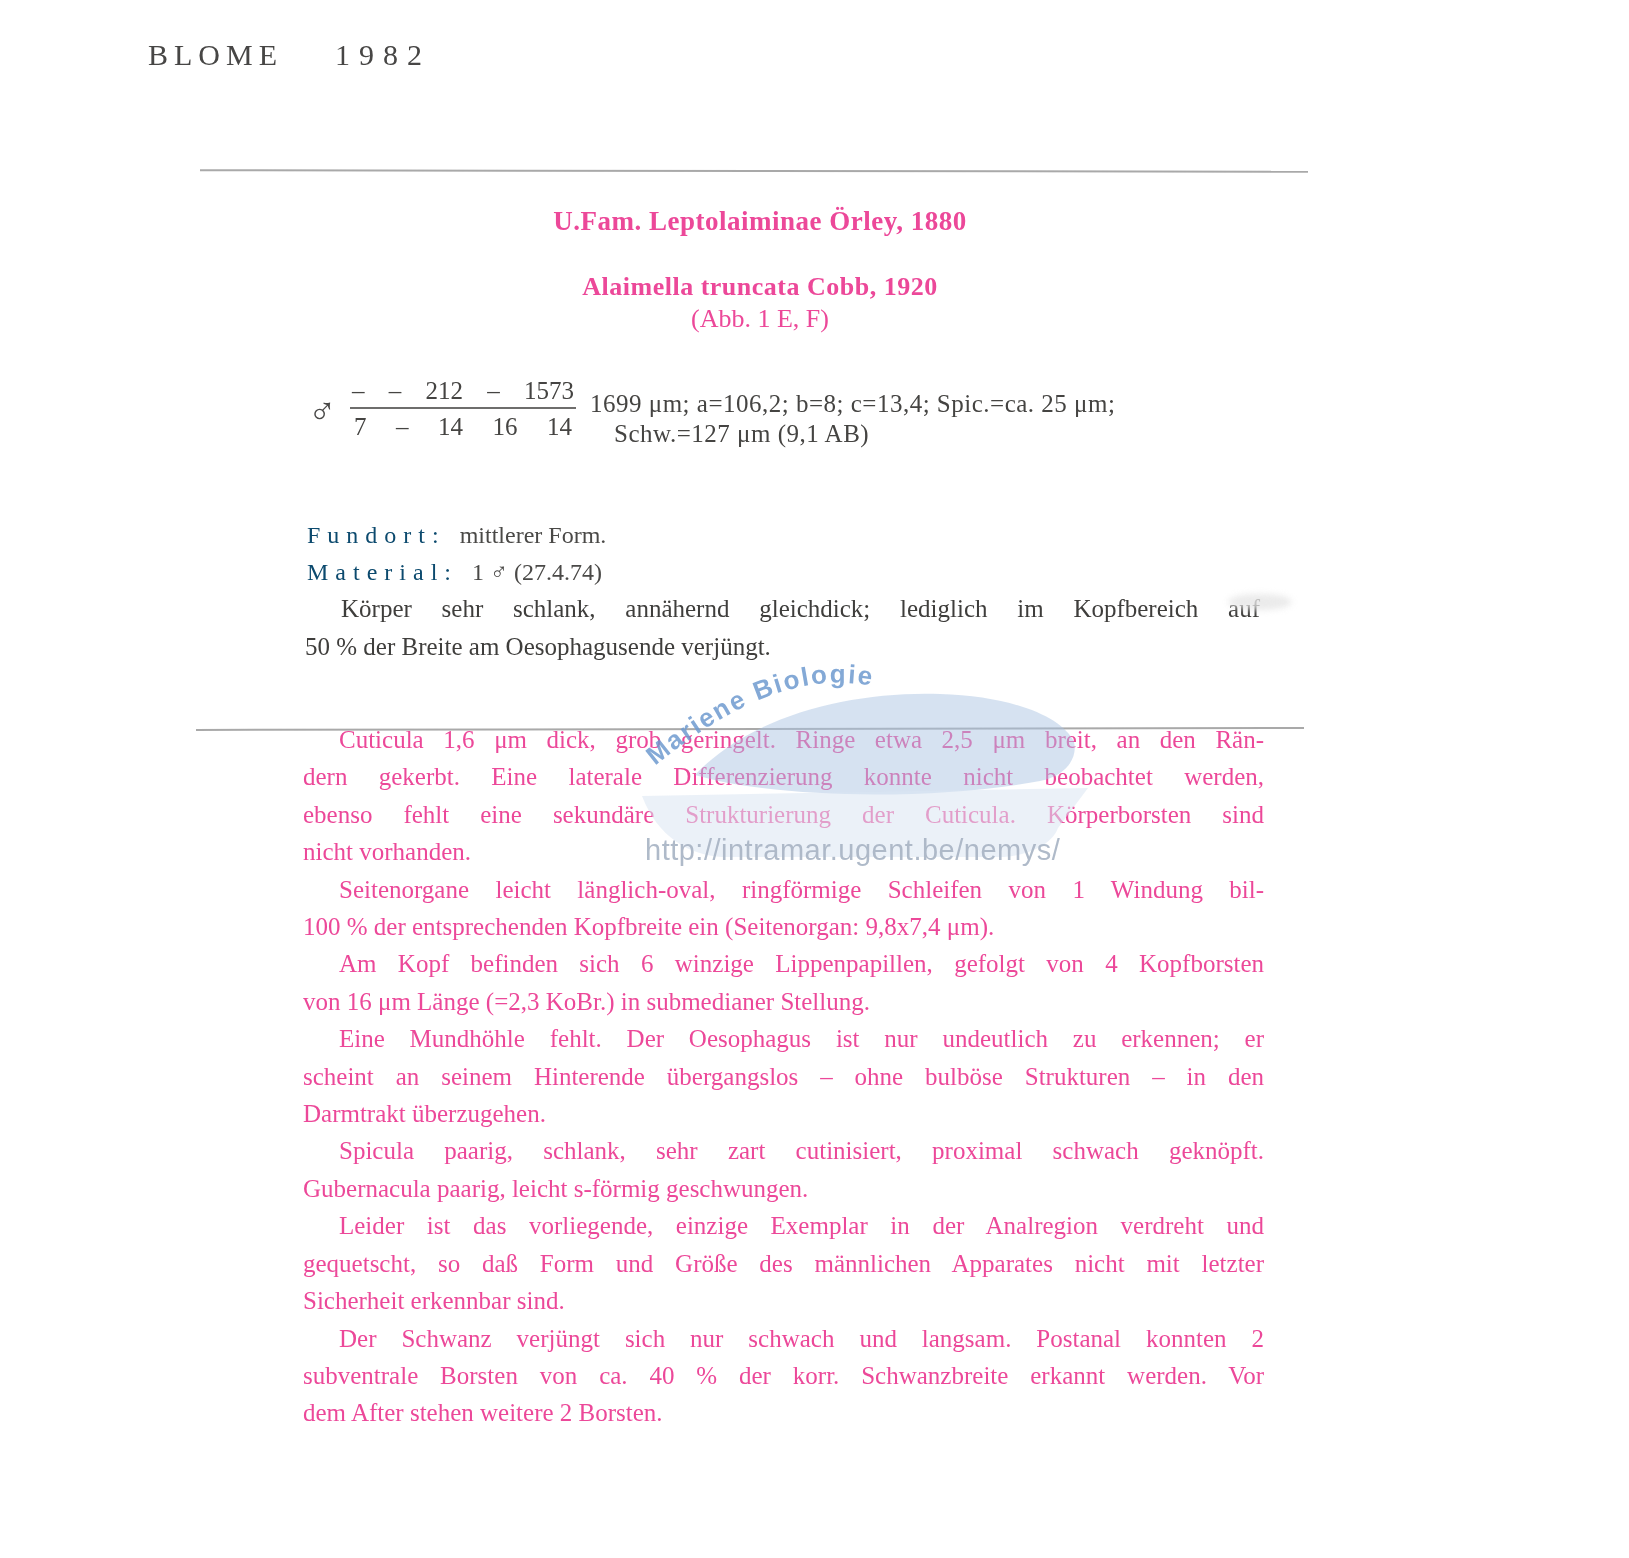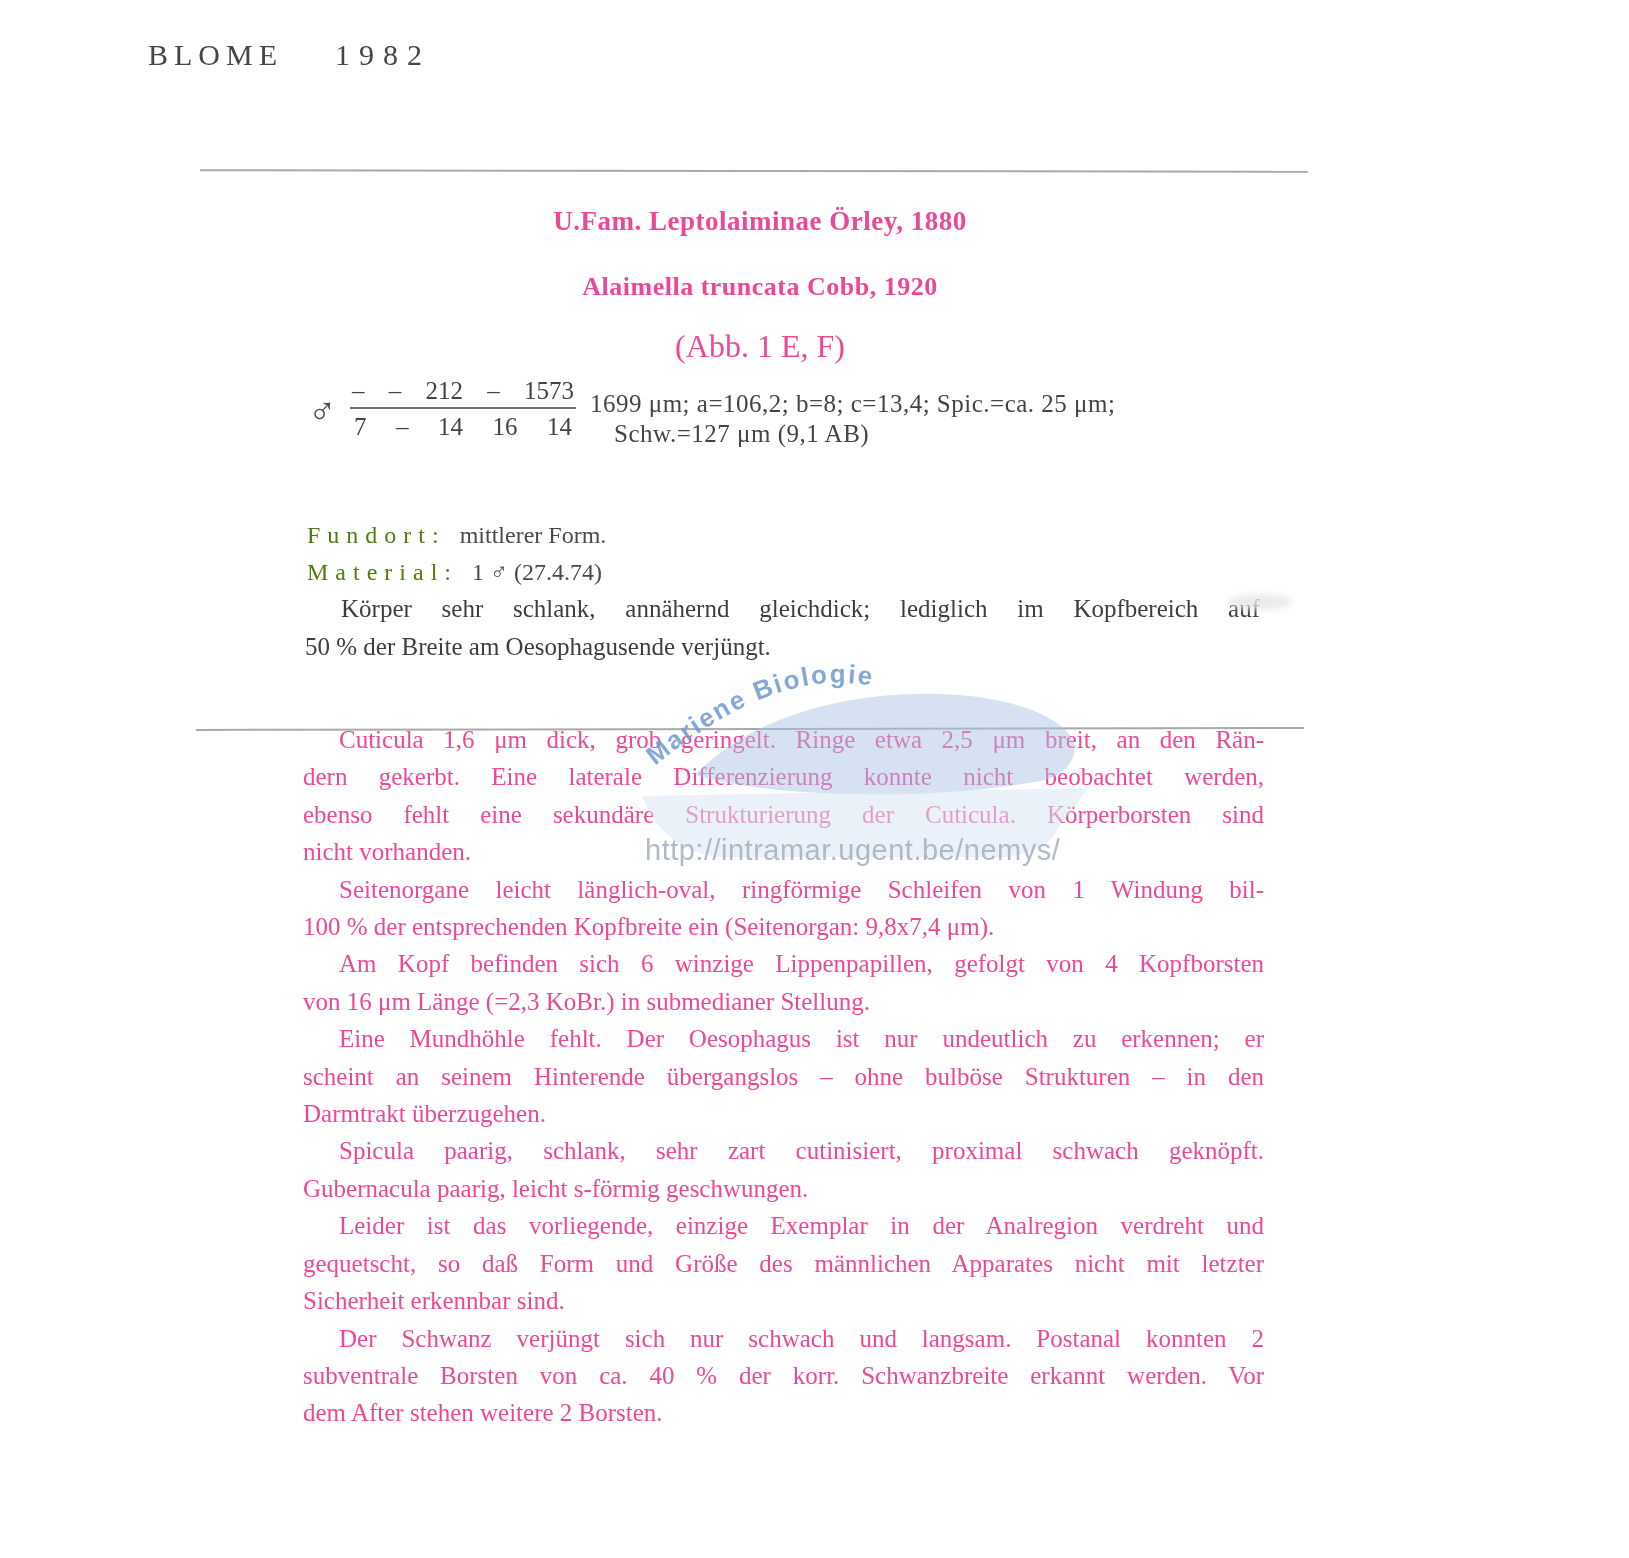--- a/index.html
+++ b/index.html
@@ -16,36 +16,36 @@
   }
   .running-head .year { margin-left:52px; letter-spacing:9px; }
   .rule {
     position:absolute; height:2px; background:#9a9a9a; opacity:.85;
   }
   .rule-top { left:200px; top:170px; width:1108px; transform:rotate(0.08deg); }
   .rule-mid { left:196px; top:728px; width:1108px; transform:rotate(-0.1deg); }
   .heading { position:absolute; left:210px; width:1100px; text-align:center; color:#ec4899; }
   .h-subfamily { top:206px; font-size:27px; font-weight:bold; letter-spacing:.5px; }
   .h-species   { top:272px; font-size:26px; font-weight:bold; letter-spacing:.5px; }
-  .h-figref    { top:328px; font-size:32px; font-weight:normal; }
+  .h-figref    { top:304px; font-size:26px; font-weight:normal; }
   
   .measure { position:absolute; left:308px; top:376px; font-size:25px; color:#454442; }
   .male-symbol { position:absolute; left:0; top:16px; font-size:38px; line-height:38px; color:#4a4948; }
   .fraction { position:absolute; left:42px; top:0; width:226px; }
   .frac-row { display:flex; justify-content:space-between; height:33px; align-items:center; }
   .frac-row span { display:inline-block; text-align:center; }
   .frac-top { border-bottom:2px solid #6e6d6c; padding:0 2px 2px 2px; }
   .frac-bottom { padding:2px 4px 0 4px; }
   .m-line1 { position:absolute; left:282px; top:14px; white-space:nowrap; letter-spacing:.5px; }
   .m-line2 { position:absolute; left:306px; top:44px; white-space:nowrap; letter-spacing:.5px; }
   
   .detail-line { position:absolute; left:307px; font-size:24px; color:#4a4947; white-space:nowrap; }
   .detail-fundort { top:522px; }
   .detail-material { top:559px; }
-  .detail-label { letter-spacing:7px; margin-right:14px; color:#4d7c0f;margin-top:28px; }
+  .detail-label { letter-spacing:7px; margin-right:14px; color:#0c4a6e;margin-top:28px; }
   
   .intro-para { position:absolute; left:305px; top:590px; width:955px; font-size:25px; line-height:38px; color:#3f3e3c; }
   .body-block { position:absolute; left:303px; top:721px; width:961px; font-size:25px; line-height:37.4px; color:#ec4899; z-index:1; }
   .jline { text-align:justify; text-align-last:justify; }
   .lline { text-align:left; }
   .ind { text-indent:36px; }
   .word-loose { word-spacing:2px; }
   
   .watermark { position:absolute; left:610px; top:658px; width:520px; height:230px; z-index:2; pointer-events:none; }
   .wm-svg { position:absolute; left:0; top:0; }

